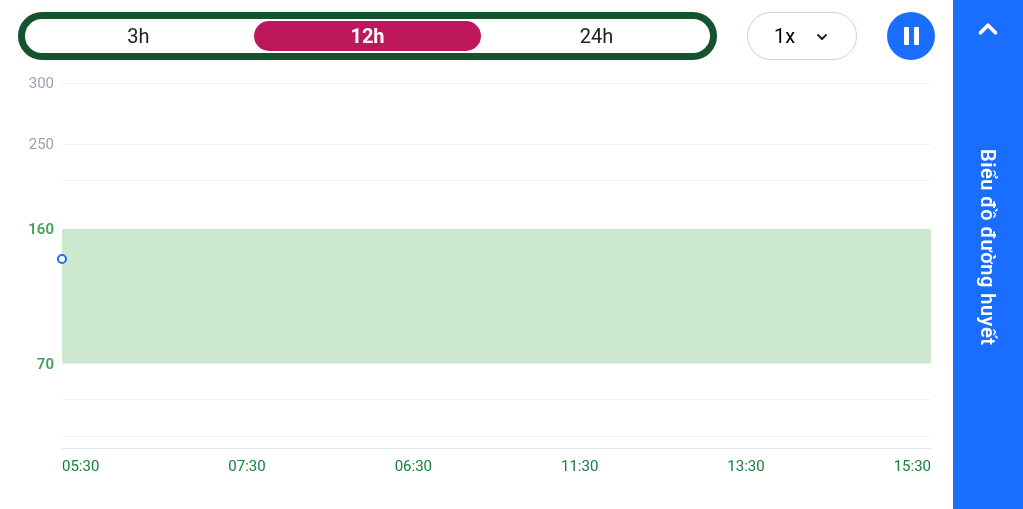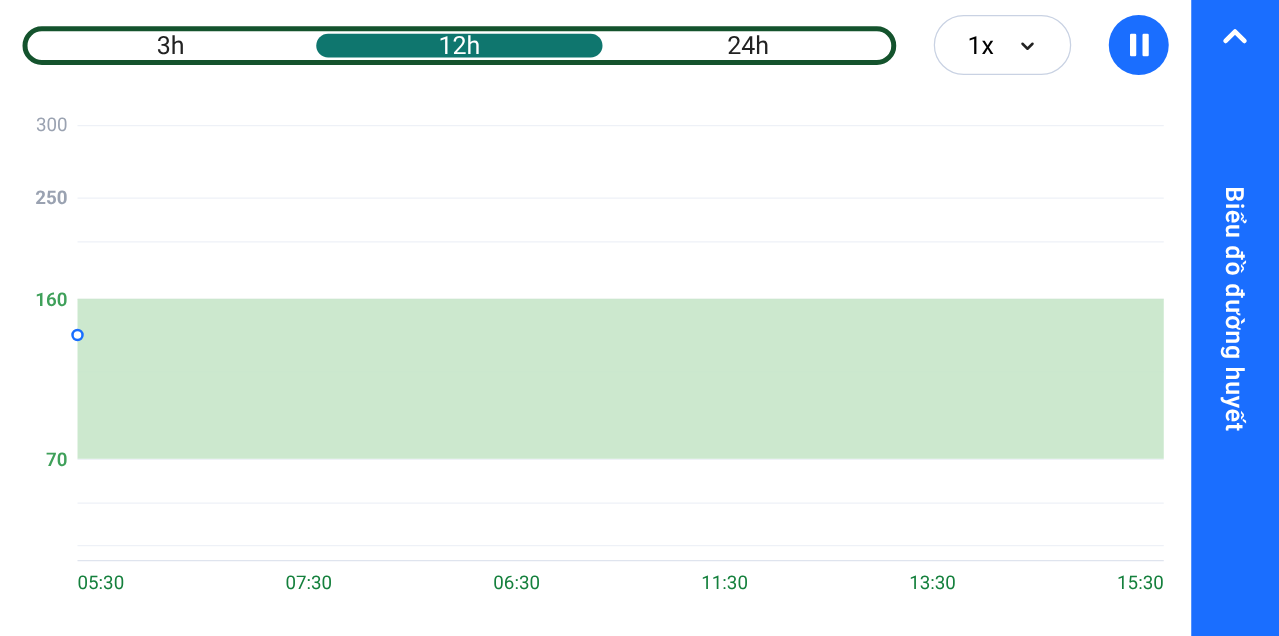--- a/index.html
+++ b/index.html
@@ -4,30 +4,30 @@
 <style>
   * { box-sizing: border-box; margin: 0; padding: 0; }
   html, body { width: 1023px; height: 509px; font-family: -apple-system, BlinkMacSystemFont, "Segoe UI", Roboto, Arial, sans-serif; background: #ffffff; overflow: hidden; }
   .app { display: flex; width: 100%; height: 100%; }
   .main { flex: 1; padding: 12px 12px 0 12px; display: flex; flex-direction: column; }
   .sidebar { width: 70px; background: #1a6eff; display: flex; flex-direction: column; align-items: center; padding-top: 14px; }
   .chevron-up { color: #fff; }
   .sidebar-label { color: #fff; writing-mode: vertical-rl; text-orientation: mixed; font-size: 20px; font-weight: 600; margin-top: 105px; letter-spacing: 0.5px; }
 
   .controls { display: flex; align-items: center; gap: 30px; padding: 0 6px; }
-  .segmented { display: flex; border: 4px solid #14532d; border-radius: 999px; overflow: hidden; flex: 1; height: 31px; }
+  .segmented { display: flex; border: 7px solid #14532d; border-radius: 999px; overflow: hidden; flex: 1; height: 48px; }
   .segmented .seg { flex: 1; display: flex; align-items: center; justify-content: center; font-size: 20px; color: #222; cursor: pointer; }
-  .segmented .seg.active { background: #0f766e; color: #fff; border-radius: 999px; margin: 2px; font-weight: 400; }
+  .segmented .seg.active { background: #be185d; color: #fff; border-radius: 999px; margin: 2px; font-weight: 700; }
   .speed { display: flex; align-items: center; justify-content: center; gap: 19px; width: 110px; height: 48px; border: 1px solid #c9d2e3; border-radius: 999px; font-size: 20px; cursor: pointer; }
   .speed svg { margin-top: 2px; }
   .pause-btn { width: 48px; height: 48px; border-radius: 50%; background: #1a6eff; display: flex; align-items: center; justify-content: center; cursor: pointer; }
   .pause-btn .bars { display: flex; gap: 5px; }
   .pause-btn .bars span { width: 5px; height: 18px; background: #fff; border-radius: 1px; display: block; }
 
-  .chart-wrap { position: relative; flex: 1; margin-top: 36px; }
+  .chart-wrap { position: relative; flex: 1; margin-top: 19px; }
   .y-axis { position: absolute; left: 0; top: 4px; bottom: 60px; width: 50px; }
   .y-tick { position: absolute; right: 8px; font-size: 15px; color: #9aa2b1; transform: translateY(-50%); }
   .y-tick.green { color: #3fa05a; font-weight: 600; }
   .plot { position: absolute; left: 50px; right: 10px; top: 4px; bottom: 60px; border-bottom: 1px solid #dfe4ee; }
   .gridline { position: absolute; left: 0; right: 0; height: 0; border-top: 1px solid #eef1f7; }
   .target-band { position: absolute; left: 0; right: 0; background: #c7e5c9; opacity: 0.9; }
   .point { position: absolute; width: 10px; height: 10px; border: 2px solid #1a6eff; background: #fff; border-radius: 50%; transform: translate(-50%, -50%); }
   .x-axis { position: absolute; left: 50px; right: 10px; bottom: 34px; display: flex; justify-content: space-between; }
   .x-tick { font-size: 15px; color: #15803d; white-space: nowrap; }
 </style>
@@ -55,21 +55,21 @@
         <div class="bars">
             <span></span>
             <span></span>
           </div>
       </div>
     </div>
 
     <div class="chart-wrap">
       <div class="y-axis" id="y-axis">
           <div class="y-tick" style="top: 0%;">300</div>
-          <div class="y-tick" style="top: 16.6667%; font-weight: bold;">250</div>
+          <div class="y-tick" style="top: 16.6667%;">250</div>
           <div class="y-tick green" style="top: 40%;">160</div>
           <div class="y-tick green" style="top: 76.6667%;">70</div>
         </div>
       <div class="plot" id="plot">
       <div class="gridline" style="top: 0%;"></div>
           <div class="gridline" style="top: 16.6667%;"></div>
           <div class="gridline" style="top: 40%;"></div>
           <div class="gridline" style="top: 76.6667%;"></div>
           <div class="gridline" style="top: 26.6667%;"></div>
           <div class="gridline" style="top: 56.6667%;"></div>

